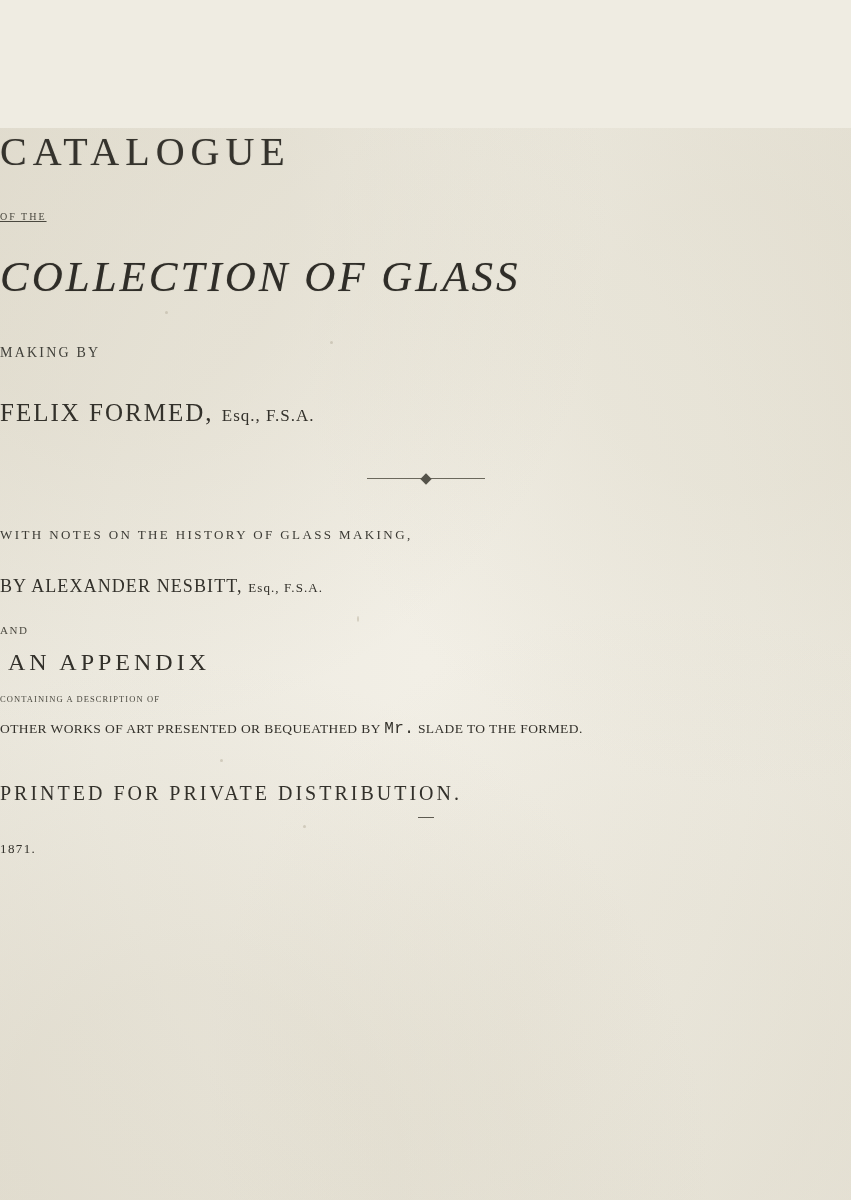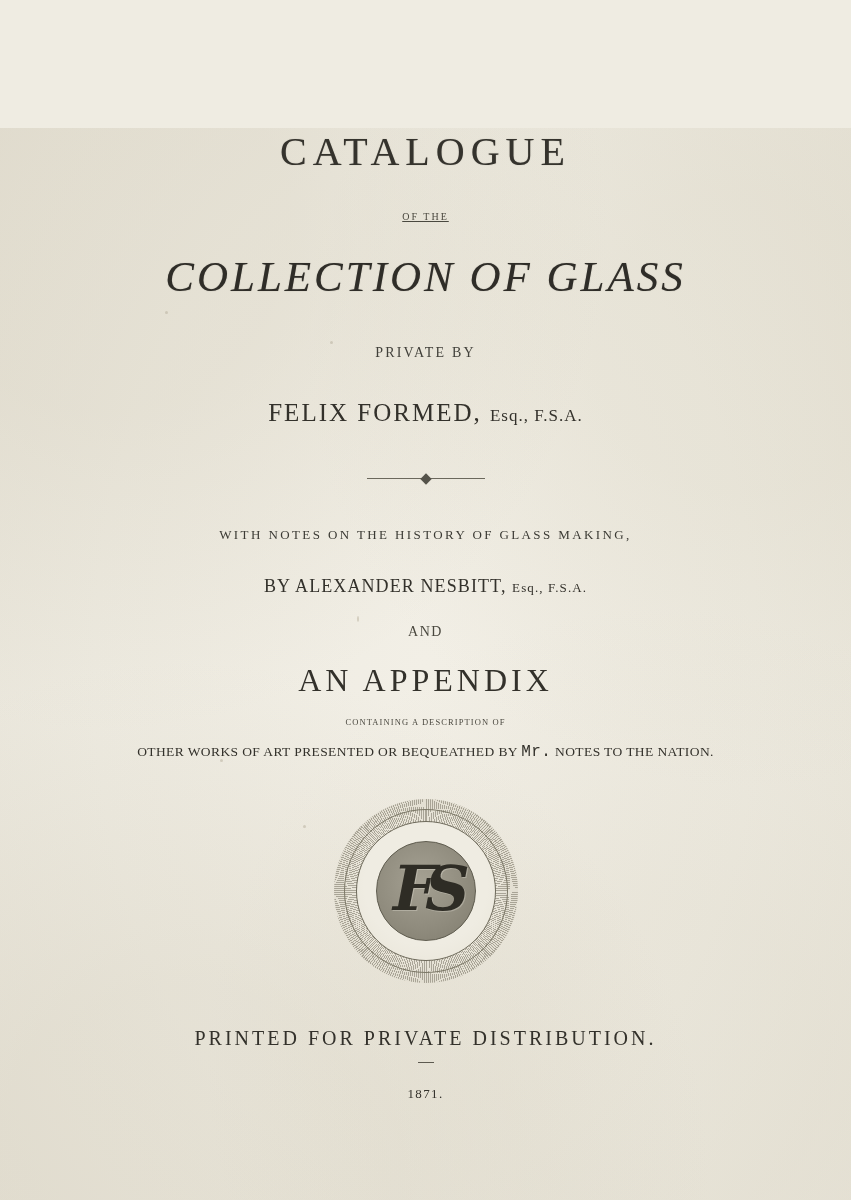--- a/index.html
+++ b/index.html
@@ -30,21 +30,21 @@
       radial-gradient(circle at 12% 8%, rgba(200,192,170,0.22) 0 14%, rgba(200,192,170,0) 38%),
       radial-gradient(circle at 88% 18%, rgba(205,198,175,0.18) 0 12%, rgba(205,198,175,0) 36%),
       radial-gradient(circle at 22% 88%, rgba(198,190,168,0.20) 0 16%, rgba(198,190,168,0) 42%),
       radial-gradient(circle at 78% 78%, rgba(206,199,178,0.16) 0 14%, rgba(206,199,178,0) 40%);
     pointer-events: none;
   }
   .content {
     position: relative;
     z-index: 2;
     width: 100%;
-    text-align: center;
+    text-align: left;
   }
 
   .title-main {
     margin-top: 128px;
     font-size: 40px;
     letter-spacing: 6px;
     font-weight: 400;
     color: #35332d;
     text-shadow: 0 0 1px rgba(60,58,50,0.35);
   }
@@ -116,29 +116,30 @@
     margin-top: 33px;
     font-size: 18px;
     letter-spacing: 1.1px;
     color: #33312b;
   }
   .by-line .small {
     font-size: 13px;
   }
   .and-line {
     margin-top: 27px;
-    font-size: 14px;
+    font-size: 11px;
     letter-spacing: 1.6px;
     color: #4a483f;
   }
   .appendix {
-    margin-top: 22px;
-    font-size: 32px;
+    margin-top: 13px;
+    font-size: 24px;
     letter-spacing: 4px;
     color: #33312b;
+    padding-left: 8px;
   }
   .containing {
     margin-top: 18px;
     font-size: 8.5px;
     letter-spacing: 1.1px;
     color: #4b4940;
   }
   .other-works {
     margin-top: 16px;
     font-size: 13.5px;
@@ -254,21 +255,21 @@
   <span class="speck" style="left:303px; top:697px; width:3px; height:3px;"></span>
 
   <div class="content">
 
     <div class="title-main">CATALOGUE</div>
 
     <div class="of-the">OF THE</div>
 
     <div class="title-sub">COLLECTION OF GLASS</div>
 
-    <div class="formed-by">PRIVATE BY</div>
+    <div class="formed-by">MAKING BY</div>
 
     <div class="author">
       <span>FELIX FORMED, </span><span class="small">Esq., F.S.A.</span>
     </div>
 
     <div class="rule">
       <span class="line"></span>
       <span class="diamond"></span>
     </div>
 
@@ -278,32 +279,22 @@
       <span>BY ALEXANDER NESBITT, </span><span class="small">Esq., F.S.A.</span>
     </div>
 
     <div class="and-line">AND</div>
 
     <div class="appendix">AN APPENDIX</div>
 
     <div class="containing">CONTAINING A DESCRIPTION OF</div>
 
     <div class="other-works">
-      <span>OTHER WORKS OF ART PRESENTED OR BEQUEATHED BY </span><span class="small">Mr.</span><span> NOTES TO THE NATION.</span>
+      <span>OTHER WORKS OF ART PRESENTED OR BEQUEATHED BY </span><span class="small">Mr.</span><span> SLADE TO THE FORMED.</span>
     </div>
 
-    <div class="seal-wrap">
-      <div class="seal">
-        <span class="ring-outer"></span>
-        <span class="ring-mid"></span>
-        <span class="scallop"></span>
-        <span class="inner-disc">
-          <span class="monogram">FS</span>
-        </span>
-      </div>
-    </div>
 
     <div class="imprint">PRINTED FOR PRIVATE DISTRIBUTION.</div>
     <div class="imprint-rule"></div>
     <div class="year">1871.</div>
 
   </div>
 </div>
 
 </body></html>

